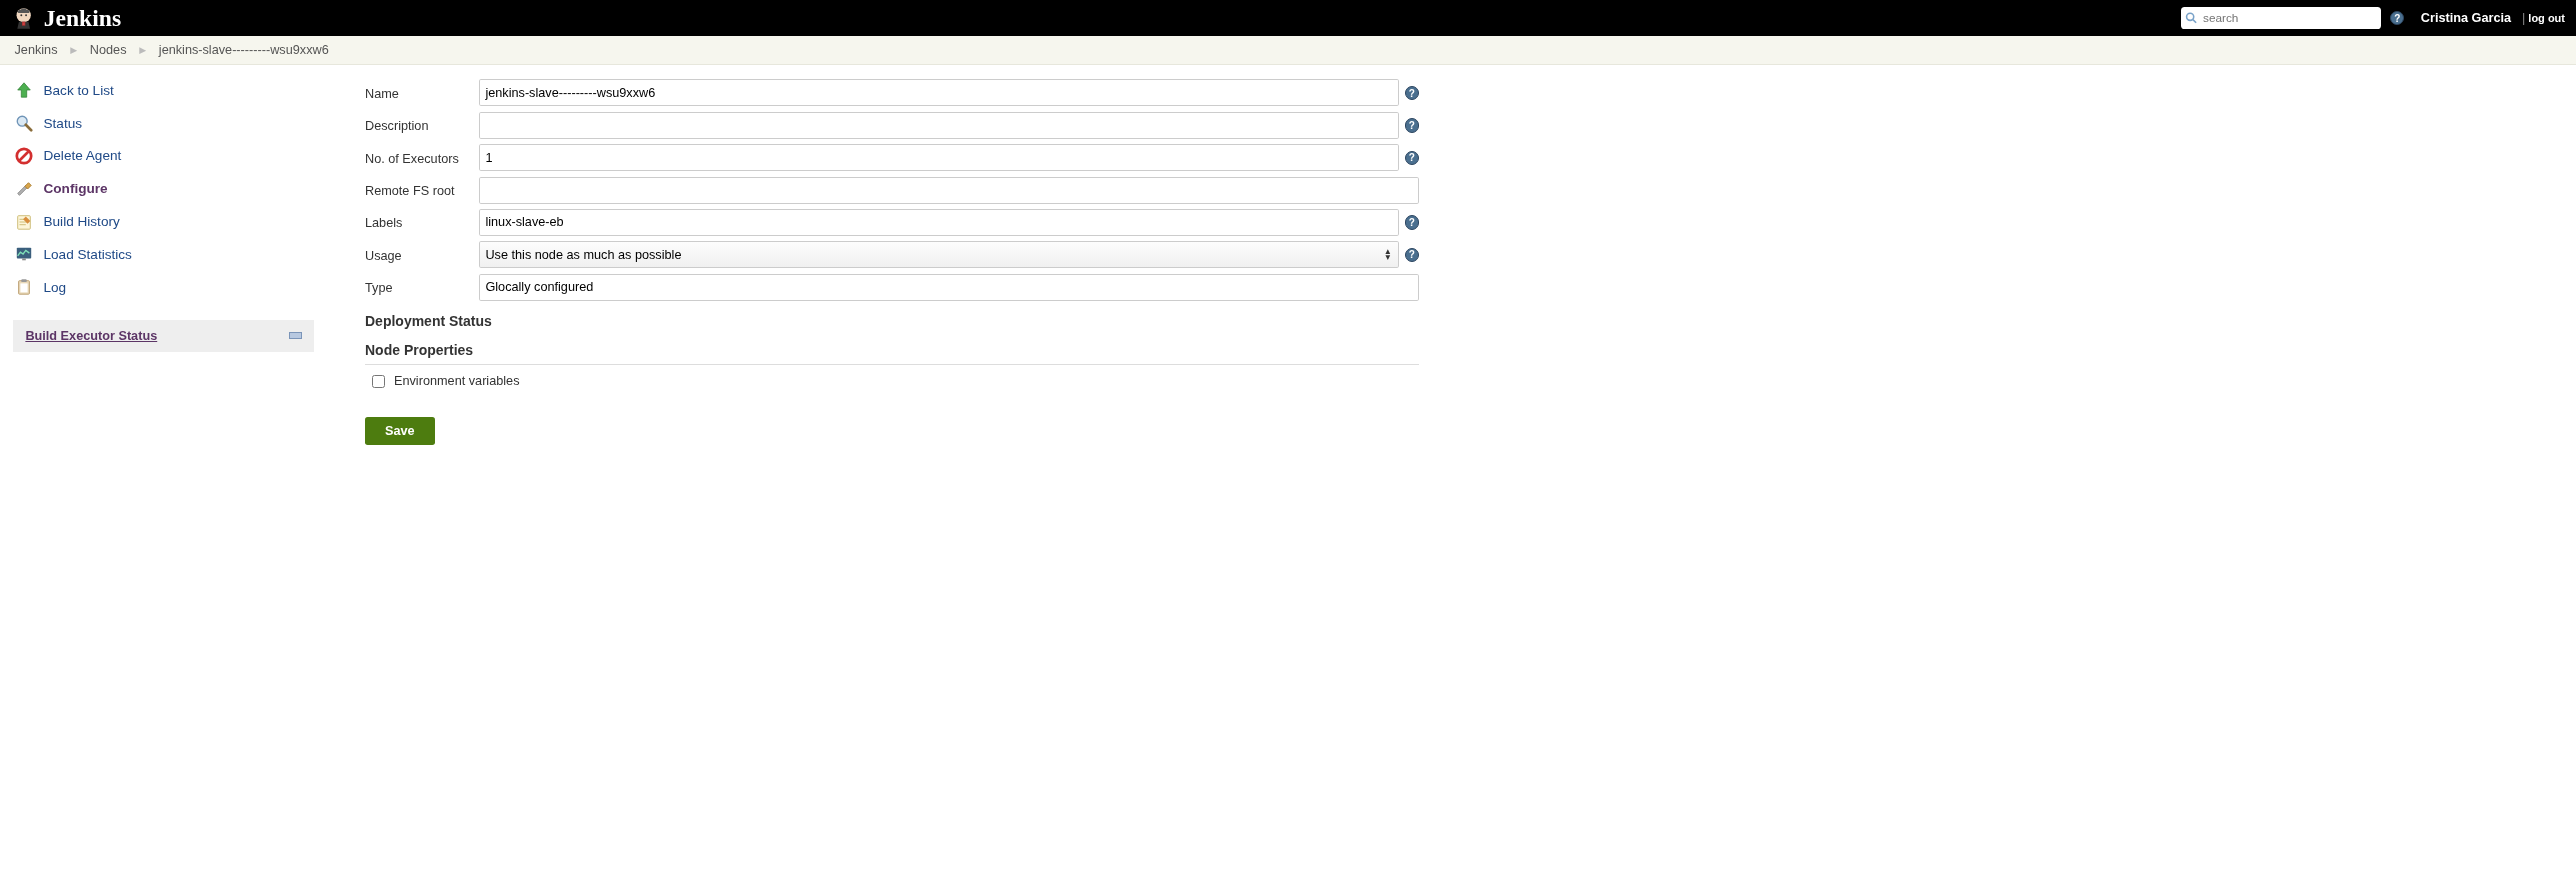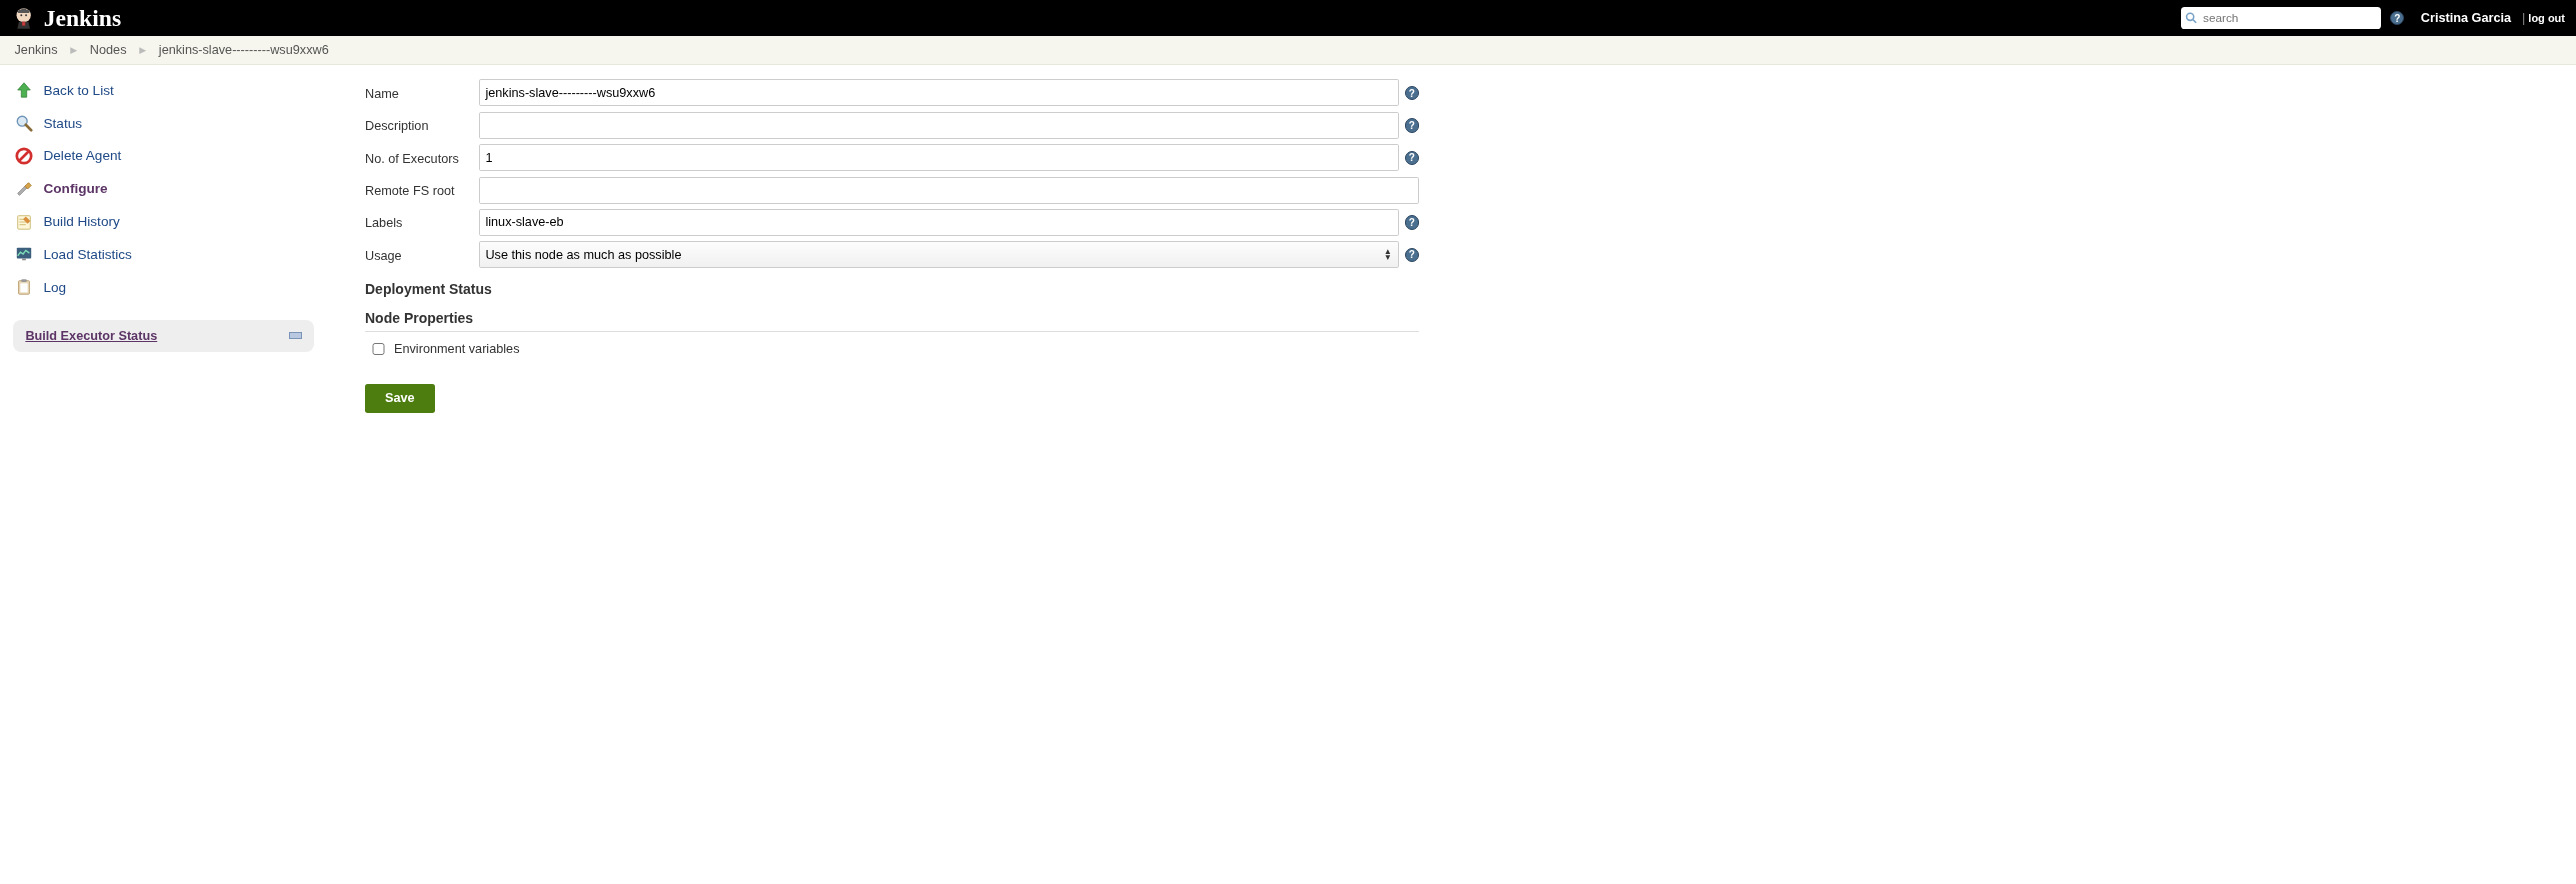--- a/index.html
+++ b/index.html
@@ -29,21 +29,21 @@
   .main { display: flex; align-items: flex-start; padding-top: 9px; gap: 20px; }
 
   
   .sidebar { width: 327px; flex-shrink: 0; padding: 0 12.7px; }
   .side-item { display: flex; align-items: center; gap: 9px; padding: 6.4px 1.8px; font-size: 13.6px; }
   .side-item a { text-decoration: none; }
   .side-link { color: #204a87; }
   .side-link.active { color: #5c3566; font-weight: bold; }
   .side-icon { width: 20px; height: 20px; display: inline-flex; align-items: center; justify-content: center; }
 
-  .exec-status { margin-top: 16.3px; background: #eee; border-radius: 8px; padding: 9px 12.7px; display:flex; align-items:center; justify-content:space-between; }
+  .exec-status { margin-top: 16.3px; background: #eee; border-radius: 0; padding: 9px 12.7px; display:flex; align-items:center; justify-content:space-between; }
   .exec-status a { color: #5c3566; font-weight: bold; text-decoration: underline; font-size: 12.7px; }
   .collapse-box { width:12.7px; height:7.3px; background:#b7c8e0; border:0.9px solid #7a94b8; display:inline-block; }
 
   
   .form-area { flex: 1; padding: 5.4px 18px 36px 18px; max-width: 1090px; min-width: 0; }
   .form-row { display: flex; align-items: center; margin-bottom: 5.4px; }
   .form-label { width: 114px; flex-shrink: 0; font-size: 12.7px; color: #333; padding-top: 1.8px; }
   .form-field { flex: 1; display: flex; align-items: center; gap: 5.4px; }
   .form-field input[type=text], .form-field select { width: 100%; height: 27px; border: 0.9px solid #ccc; border-radius: 1.8px; padding: 1.8px 5.4px; font-size: 12.7px; background: #fff; }
   .form-field select { appearance: none; -webkit-appearance: none; background: linear-gradient(#fdfdfd,#f0f0f0); padding-right: 22px; }
@@ -234,20 +234,26 @@
           <select>
             <option>Use this node as much as possible</option>
           </select>
           <span class="select-arrows">▲<br>▼</span>
         </div>
         <span class="row-help"><span class="help-circle">?</span></span>
       </div>
     </div>
 
 
+    <div class="form-row">
+      <div class="form-label">Type</div>
+      <div class="form-field">
+        <input type="text" value="Glocally configured" style="">
+      </div>
+    </div>
 
     <div class="section-header">Deployment Status</div>
 
     <div class="section-header">Node Properties</div>
     <div class="node-props">
       <div class="checkbox-row">
         <input type="checkbox" style="">
         <span>Environment variables</span>
       </div>
     </div>

